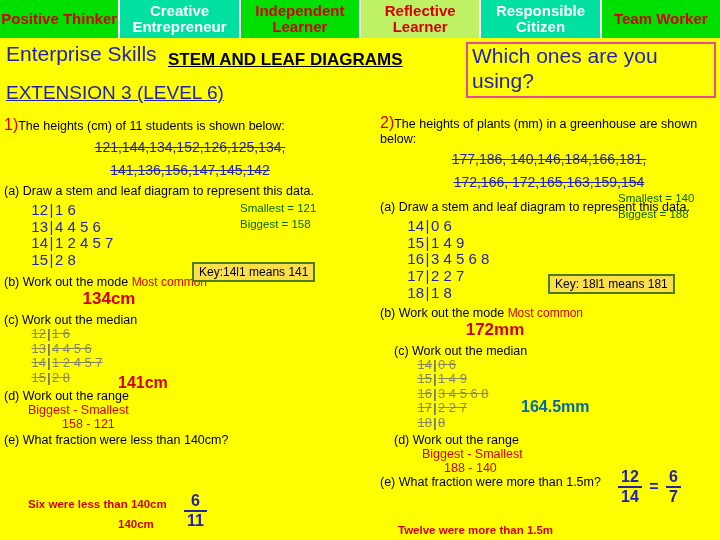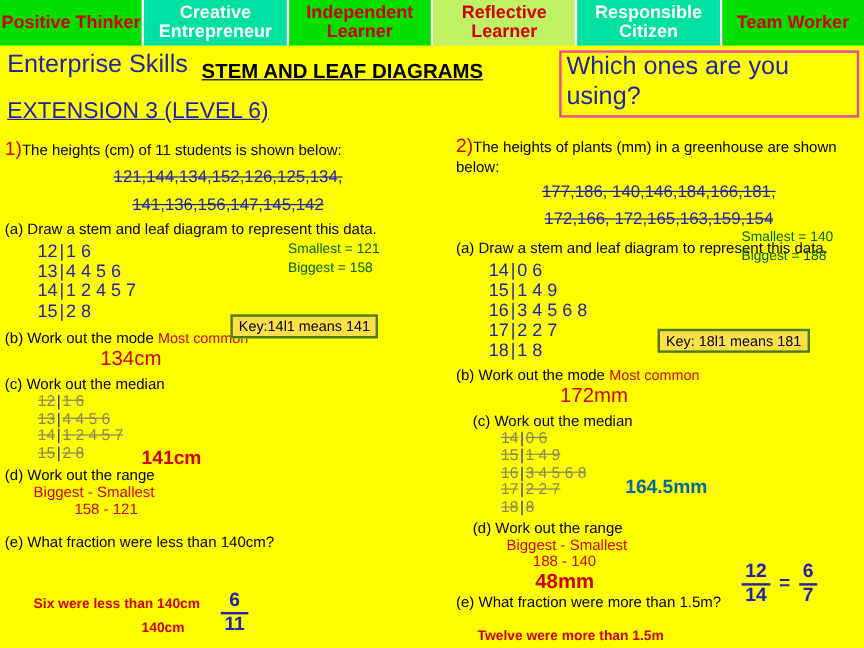--- a/index.html
+++ b/index.html
@@ -52,21 +52,21 @@
   .sl{margin:4px 0 0 18px;font-size:15px;color:#2222aa;line-height:1.12;}
   .sl div{white-space:pre;}
   .sl .stem{display:inline-block;width:26px;text-align:right;}
   .sl .bar{display:inline-block;width:7px;text-align:center;}
 
   .keybox{
     position:absolute;border:2px solid #4d7c0f;background:#fde047;
     font-size:12px;padding:1px 5px;color:#000;
   }
 
-  .modeval{font-size:17px;font-weight:normal;color:#d40000;text-align:center;}
+  .modeval{font-size:17px;font-weight:bold;color:#d40000;text-align:center;}
   .mostcommon{font-size:12px;color:#d40000;}
   .bigsmall{font-size:12.5px;color:#d40000;}
   .subline{font-size:12.5px;color:#d40000;}
   .rangeval{font-size:17px;font-weight:bold;color:#d40000;}
   .redsmall{font-size:11.5px;font-weight:bold;color:#d40000;}
   .fracbox{position:absolute;}
   .frac{display:inline-block;text-align:center;vertical-align:middle;font-size:16px;color:#2222aa;font-weight:bold;}
   .frac .num{display:block;border-bottom:2px solid #2222aa;padding:0 3px;}
   .frac .den{display:block;padding:0 3px;}
   .eq{display:inline-block;vertical-align:middle;font-size:16px;color:#2222aa;font-weight:bold;padding:0 3px;}
@@ -131,21 +131,21 @@
     <div><span class="stem faded">12</span><span class="bar">|</span><span class="faded">1 6</span></div>
     <div><span class="stem faded">13</span><span class="bar">|</span><span class="faded">4 4 5 6</span></div>
     <div><span class="stem faded">14</span><span class="bar">|</span><span class="faded">1 2 4 5 7</span></div>
     <div><span class="stem faded">15</span><span class="bar">|</span><span class="faded">2 8</span></div>
   </div>
 
   <div class="part" style="margin-top:4px">(d) Work out the range</div>
   <div class="bigsmall" style="margin-left:24px">Biggest - Smallest</div>
   <div class="subline" style="margin-left:58px">158 - 121</div>
 
-  <div class="part" style="margin-top:14px">(e) What fraction were less than 140cm?</div>
+  <div class="part" style="margin-top:2px">(e) What fraction were less than 140cm?</div>
 </div>
 
 <div class="smallbig" style="left:240px;top:202px;">Smallest = 121</div>
 <div class="smallbig" style="left:240px;top:218px;">Biggest = 158</div>
 <div class="keybox" style="left:192px;top:262px;">Key:14l1 means 141</div>
 <div style="position:absolute;left:118px;top:374px;font-size:16px;font-weight:bold;color:#d40000;">141cm</div>
 <div class="redsmall" style="position:absolute;left:28px;top:498px;">Six were less than 140cm</div>
 <div class="redsmall" style="position:absolute;left:118px;top:518px;">140cm</div>
 <div class="fracbox" style="left:184px;top:492px;">
   <span class="frac">
@@ -182,21 +182,20 @@
     <div><span class="stem faded">14</span><span class="bar">|</span><span class="faded">0 6</span></div>
     <div><span class="stem faded">15</span><span class="bar">|</span><span class="faded">1 4 9</span></div>
     <div><span class="stem faded">16</span><span class="bar">|</span><span class="faded">3 4 5 6 8</span></div>
     <div><span class="stem faded">17</span><span class="bar">|</span><span class="faded">2 2 7</span></div>
     <div><span class="stem faded">18</span><span class="bar">|</span><span class="faded">8</span></div>
   </div>
 
   <div class="part" style="margin-top:2px;margin-left:14px">(d) Work out the range</div>
   <div class="bigsmall" style="margin-left:42px">Biggest - Smallest</div>
   <div class="subline" style="margin-left:64px">188 - 140</div>
-  <div class="rangeval" style="margin-left:66px">48mm</div>
 
   <div class="part" style="margin-top:0px">(e) What fraction were more than 1.5m?</div>
 </div>
 
 <div class="smallbig" style="left:618px;top:192px;">Smallest = 140</div>
 <div class="smallbig" style="left:618px;top:208px;">Biggest = 188</div>
 <div class="keybox" style="left:548px;top:274px;">Key: 18l1 means 181</div>
 <div style="position:absolute;left:482px;top:398px;font-size:16px;font-weight:bold;color:#0369a1;margin-left:39px;">164.5mm</div>
 <div class="redsmall" style="position:absolute;left:398px;top:524px;">Twelve were more than 1.5m</div>
 <div class="fracbox" style="left:618px;top:468px;">

